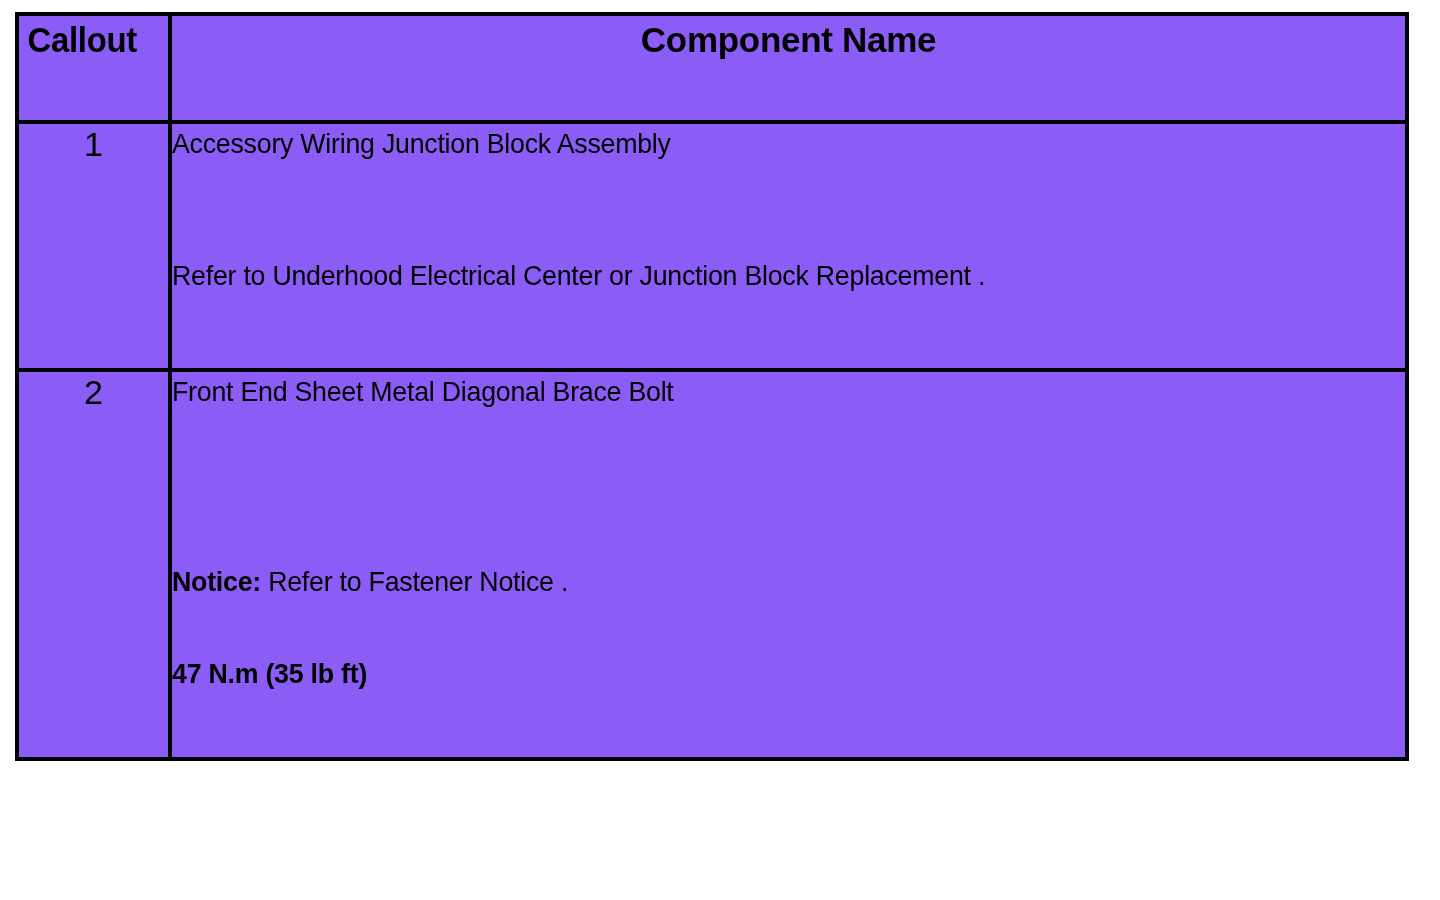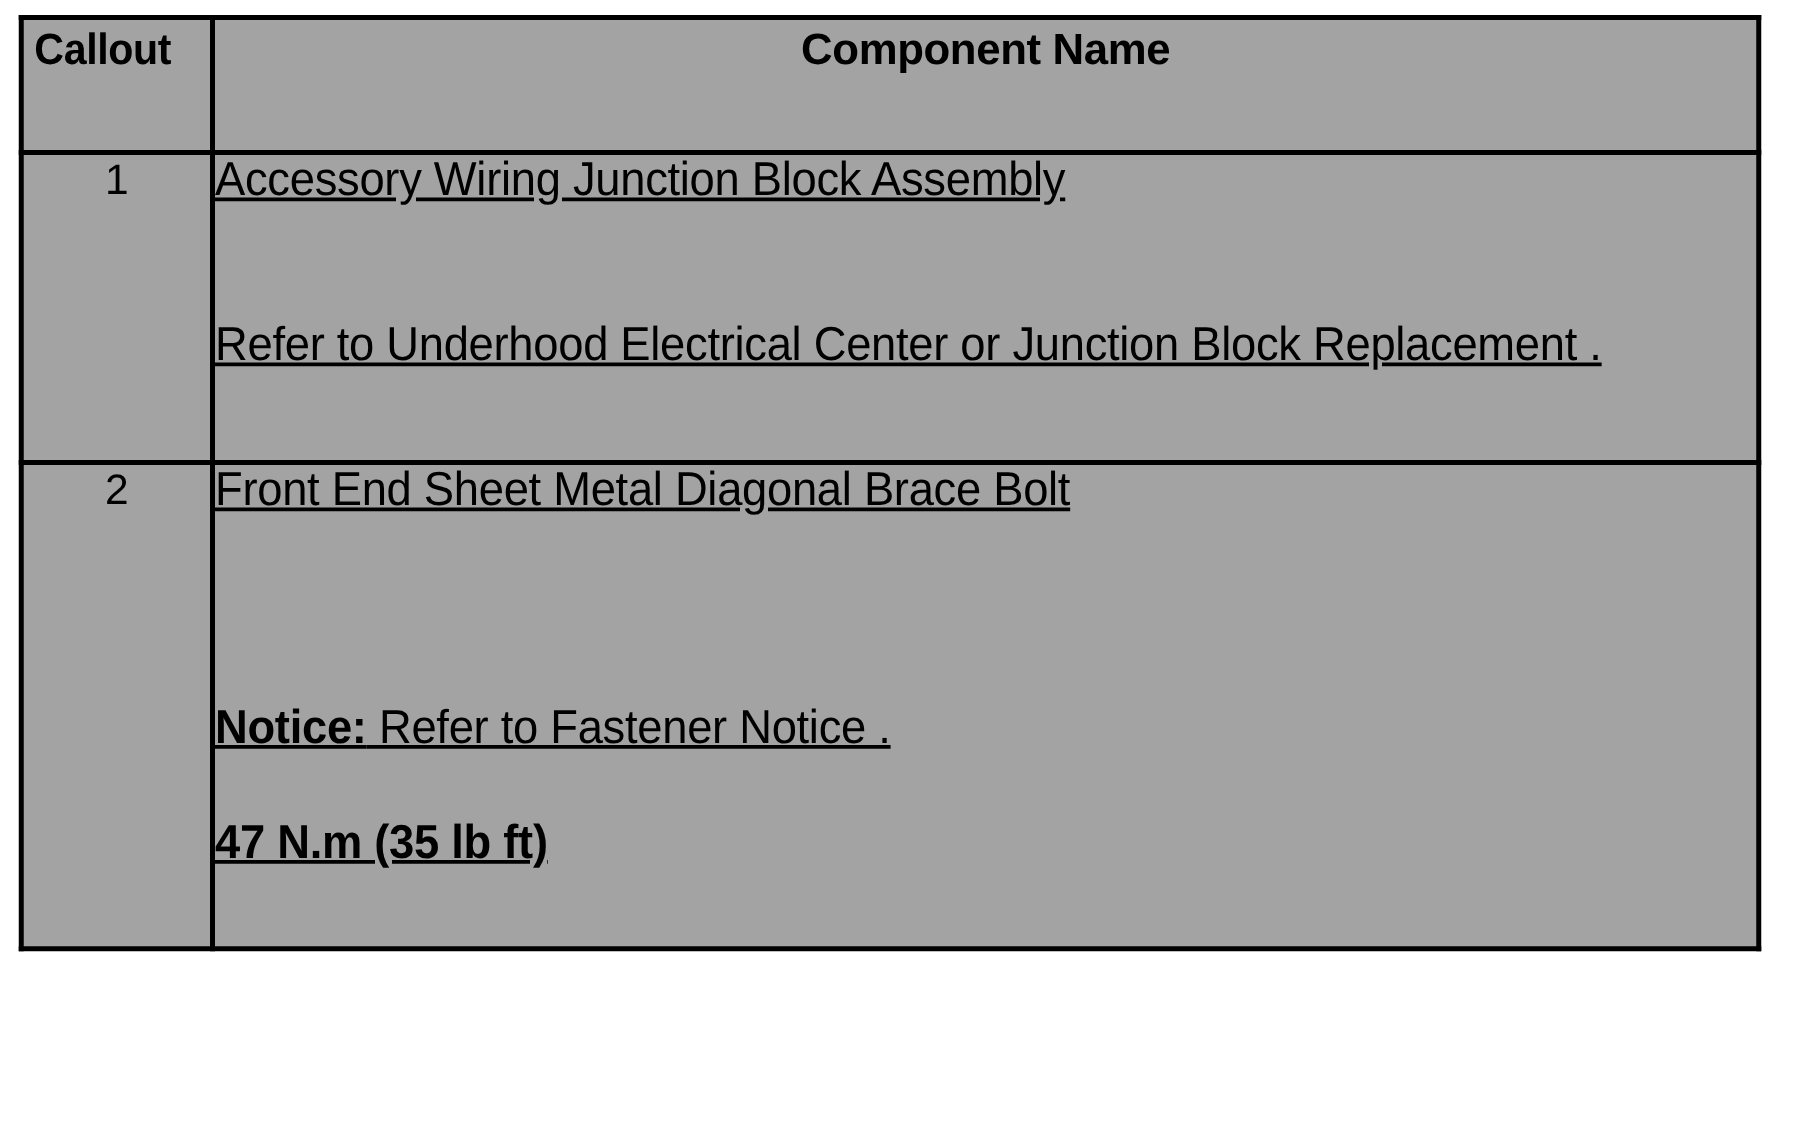--- a/index.html
+++ b/index.html
@@ -33,21 +33,21 @@
     border-collapse: collapse;
     table-layout: fixed;
     background: #ffffff;
   }
 
   .callout-table td,
   .callout-table th {
     border: 4px solid #000000;
     padding: 0;
     vertical-align: top;
-    background: #a3a3a3;
+    background: #8b5cf6;
   }
 
   col.col-callout { width: 153px; }
   col.col-name    { width: 1237px; }
 
   
   tr.header-row td { height: 104px; }
 
   .hdr-callout {
     font-weight: bold;
@@ -90,24 +90,23 @@
   .cell-callout {
     text-align: center;
     vertical-align: middle;
     font-size: 34px;
     line-height: 40px;
     font-weight: normal;
   }
 
   .cell-name {
     padding: 10px 6px 10px 11px;
-    font-size: 38px;
+    font-size: 28px;
     line-height: 40px;
     font-weight: normal;
-    text-decoration: underline;
   }
 
   tr.body-row-1 td { height: 244px; }
   tr.body-row-2 td { height: 385px; }
 
   .line {
     display: block;
     white-space: nowrap;
     letter-spacing: -0.25px;
     transform: scaleX(0.955);

